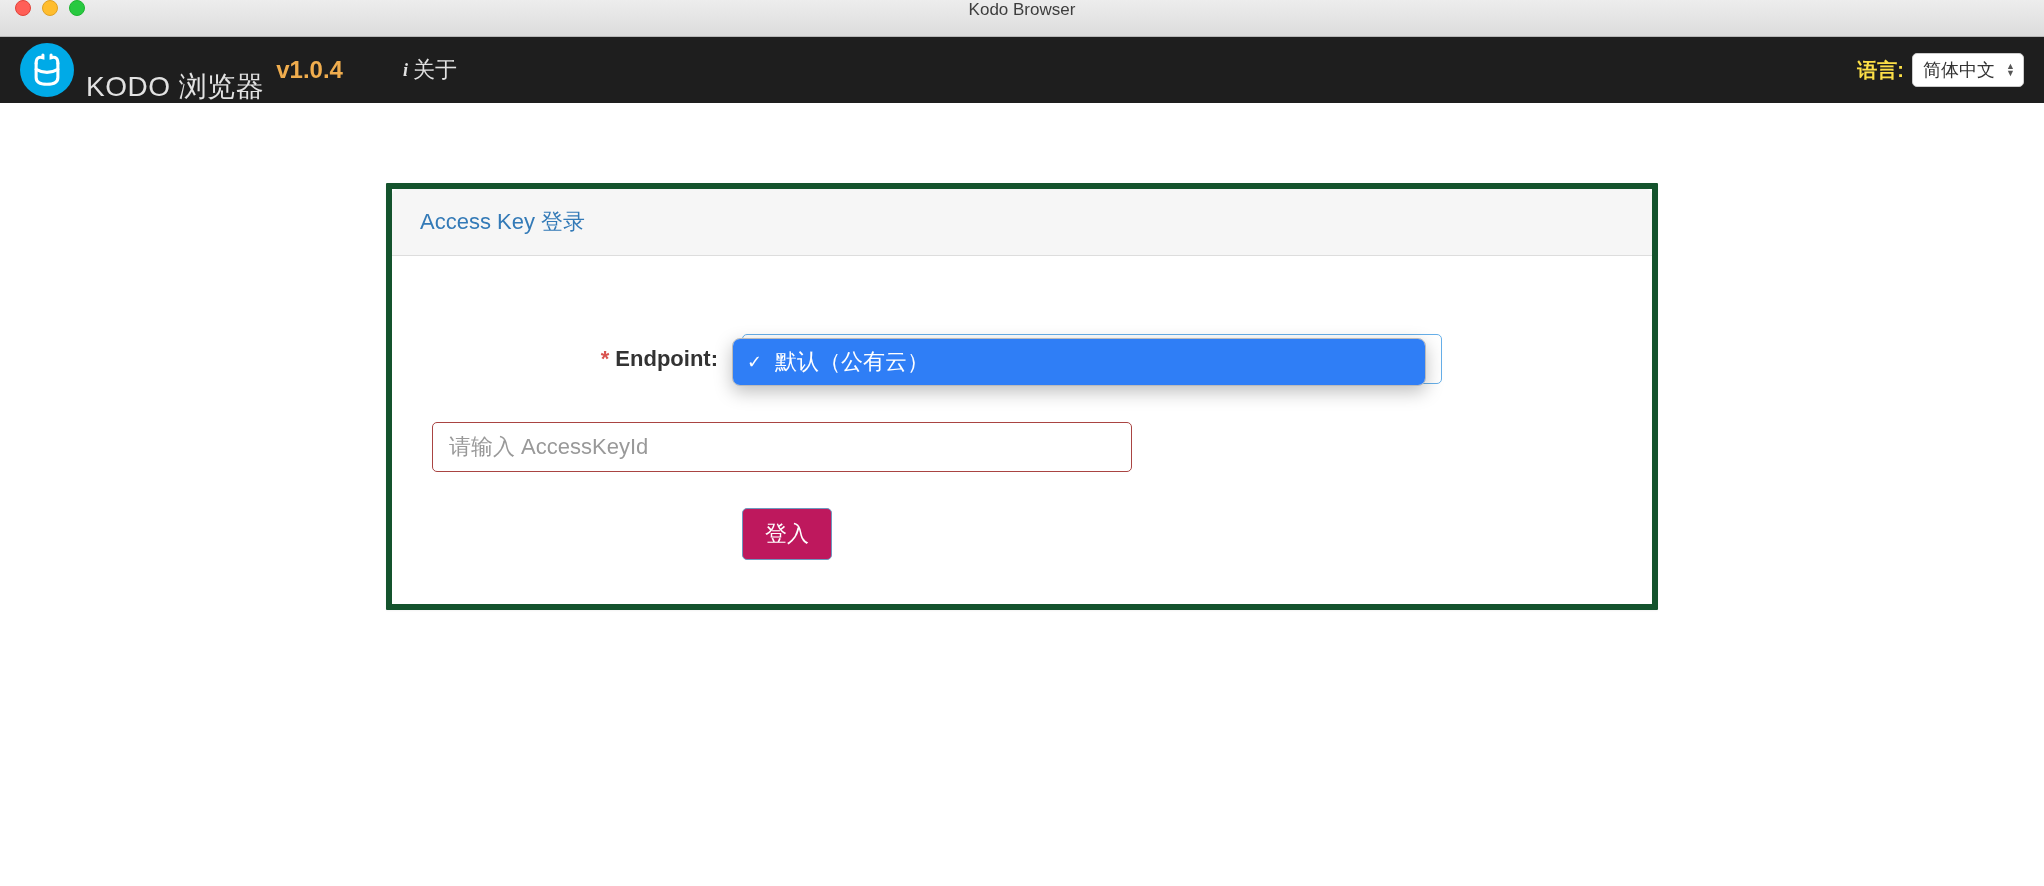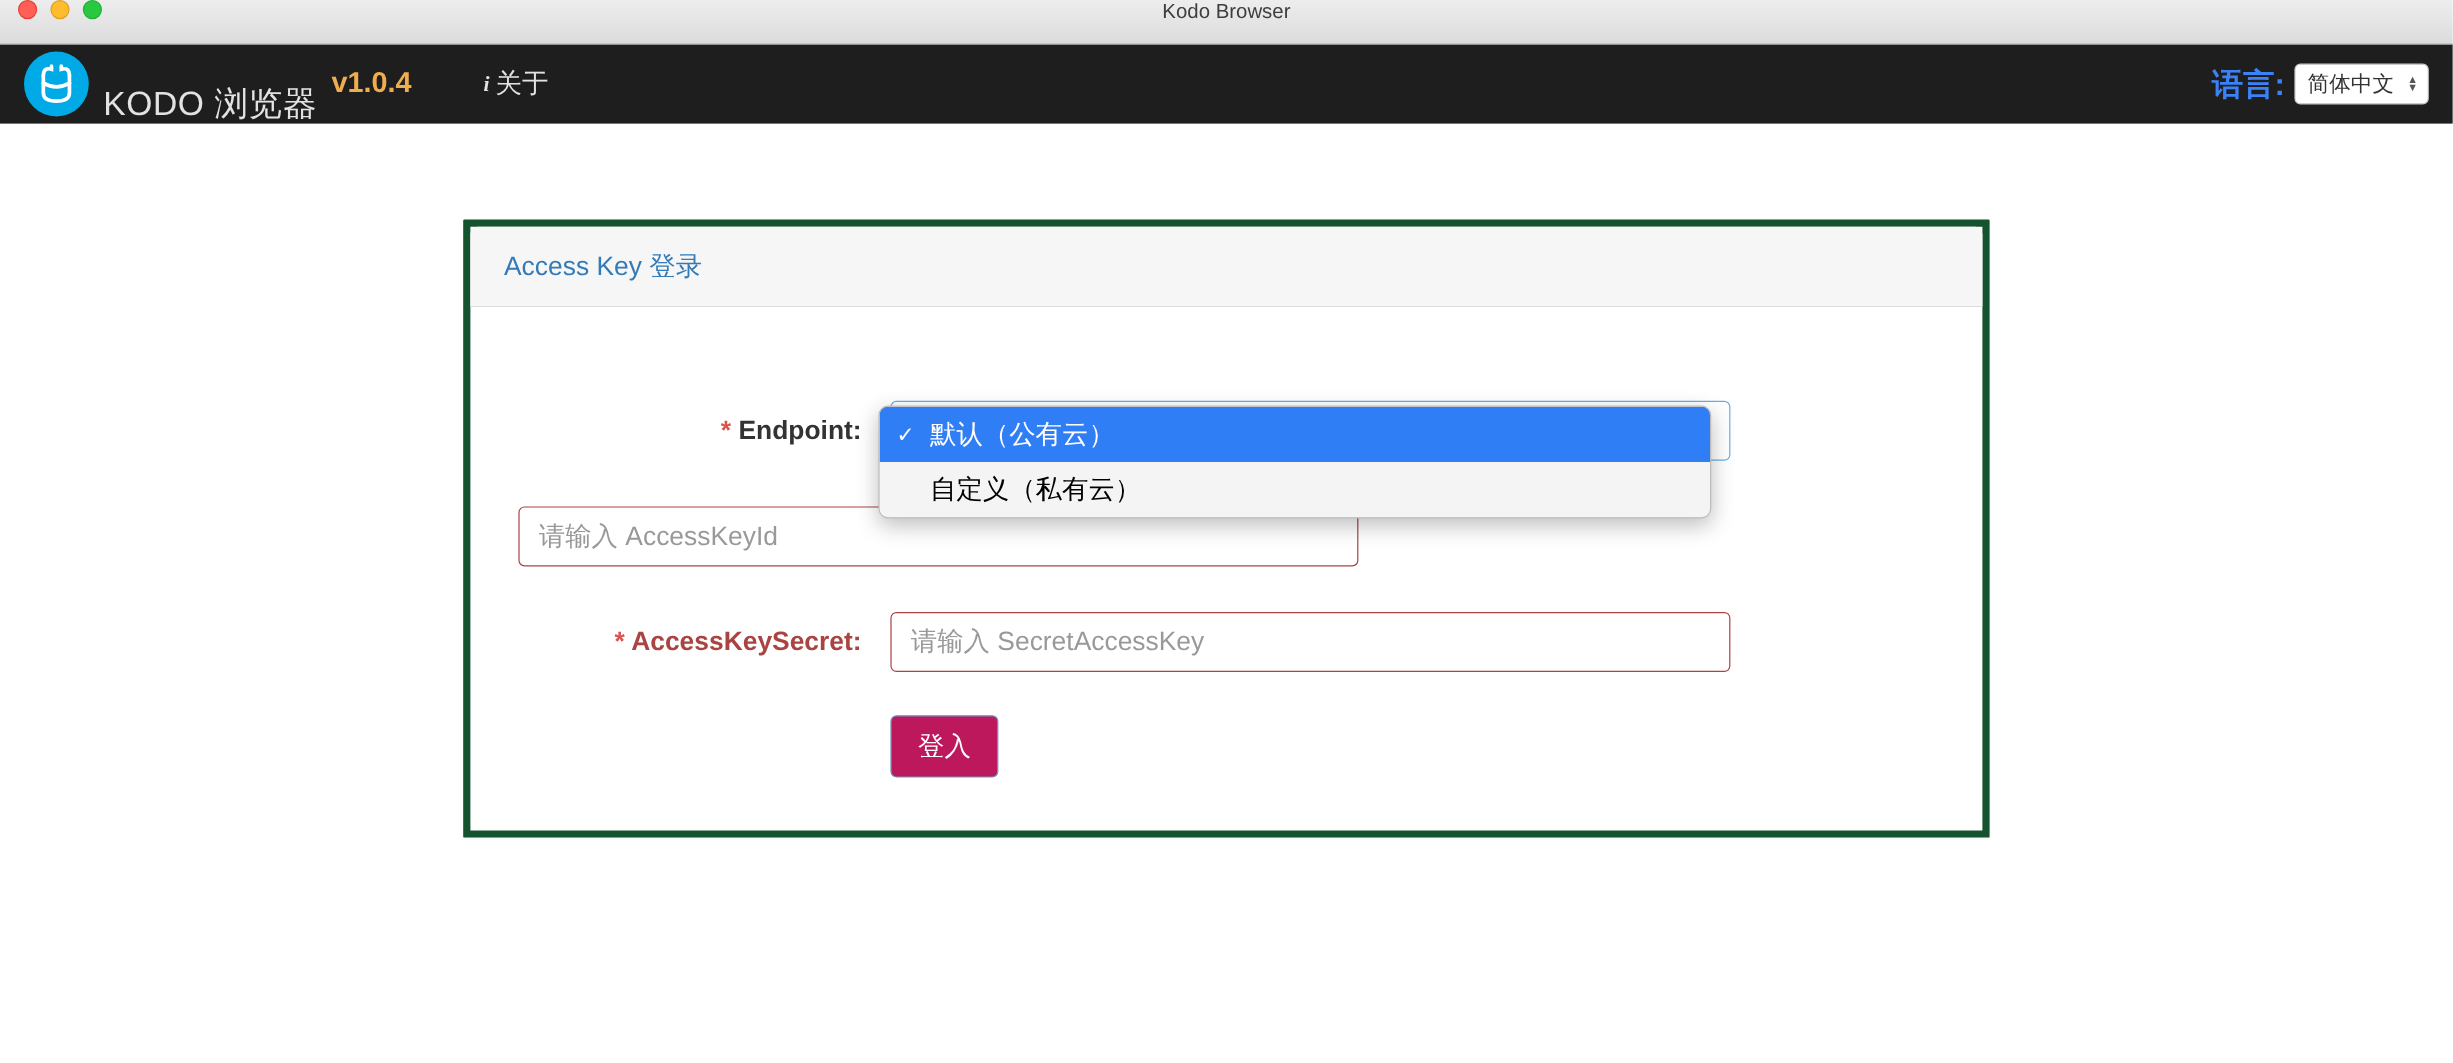--- a/index.html
+++ b/index.html
@@ -87,23 +87,23 @@
       margin-right: 5px;
       font-size: 18px;
     }
     .lang-container {
       margin-left: auto;
       display: flex;
       align-items: center;
       gap: 8px;
     }
     .lang-label {
-      font-size: 26px;
+      font-size: 20px;
       font-weight: bold;
-      color: #3b82f6;
+      color: #fde047;
     }
     .lang-select {
       background: #fff;
       border: 1px solid #ccc;
       border-radius: 5px;
       padding: 4px 28px 4px 10px;
       font-size: 18px;
       position: relative;
       color: #333;
     }
@@ -301,42 +301,31 @@
           <div class="select-visible"></div>
           <span class="select-arrows">
             <span>▲</span>
               <span>▼</span>
           </span>
           <div class="dropdown-list">
             <div class="dropdown-item selected">
               <span class="check">✓</span>
               <span>默认（公有云）</span>
             </div>
-            <div class="dropdown-item">
-              <span>自定义（私有云）</span>
-            </div>
           </div>
         </div>
       </div>
     </div>
 
     
     <div class="form-row">
       <div class="form-control-wrap">
         <input class="input-text" type="text" placeholder="请输入 AccessKeyId" style="">
       </div>
     </div>
 
     
-    <div class="form-row">
-      <div class="form-label required">
-        <span class="asterisk">* </span><span>AccessKeySecret:</span>
-      </div>
-      <div class="form-control-wrap">
-        <input class="input-text" type="text" placeholder="请输入 SecretAccessKey" style="">
-      </div>
-    </div>
 
     
     <button class="btn-login">登入</button>
 
   </div>
 </div>
 
 </body></html>

